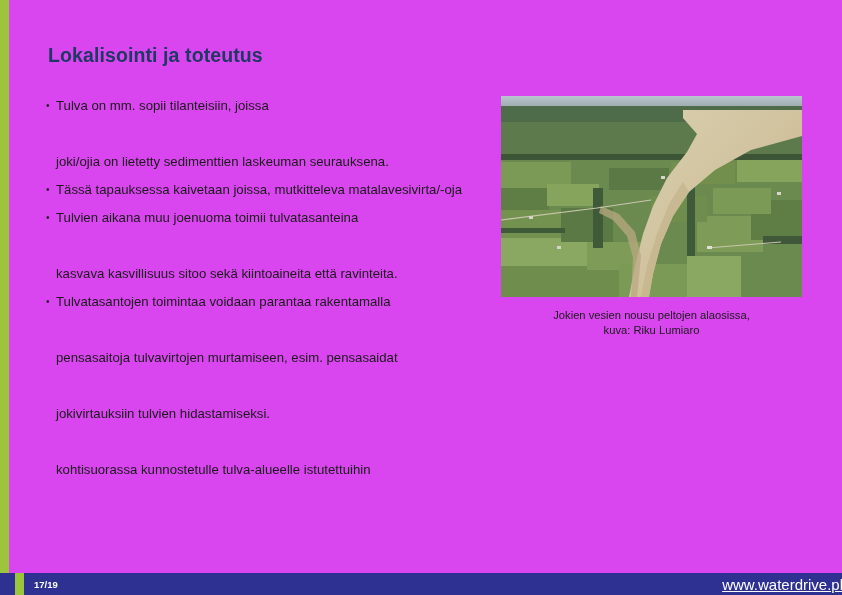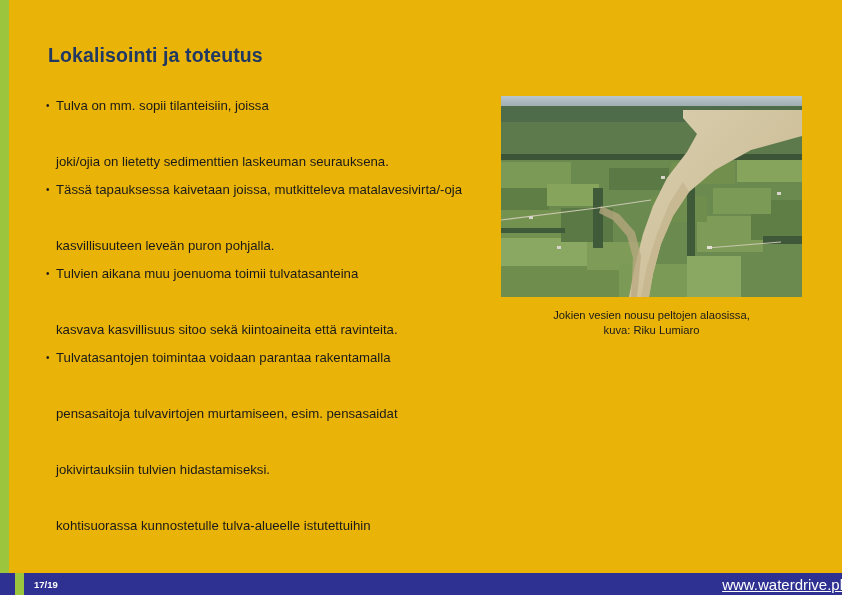--- a/index.html
+++ b/index.html
@@ -7,21 +7,21 @@
     padding: 0;
     background: #ffffff;
   }
   body {
     font-family: "Liberation Sans", sans-serif;
   }
   .slide {
     position: relative;
     width: 842px;
     height: 595px;
-    background: #eab308;
+    background: #d946ef;
     overflow: hidden;
     box-sizing: border-box;
   }
   
   .left-bar {
     position: absolute;
     left: 0;
     top: 0;
     width: 9px;
     height: 595px;
@@ -137,21 +137,20 @@
         <span class="bullet-text">Tulva on mm. sopii tilanteisiin, joissa</span>
       </div>
       <div class="cont-line">joki/ojia on lietetty sedimenttien laskeuman seurauksena.</div>
     </div>
 
     <div class="bullet-item">
       <div class="bullet-line">
         <span class="bullet-dot">•</span>
         <span class="bullet-text">Tässä tapauksessa kaivetaan joissa, mutkitteleva matalavesivirta/-oja</span>
       </div>
-      <div class="cont-line">kasvillisuuteen leveän puron pohjalla.</div>
     </div>
 
     <div class="bullet-item">
       <div class="bullet-line">
         <span class="bullet-dot">•</span>
         <span class="bullet-text">Tulvien aikana muu joenuoma toimii tulvatasanteina</span>
       </div>
       <div class="cont-line">kasvava kasvillisuus sitoo sekä kiintoaineita että ravinteita.</div>
     </div>
 

